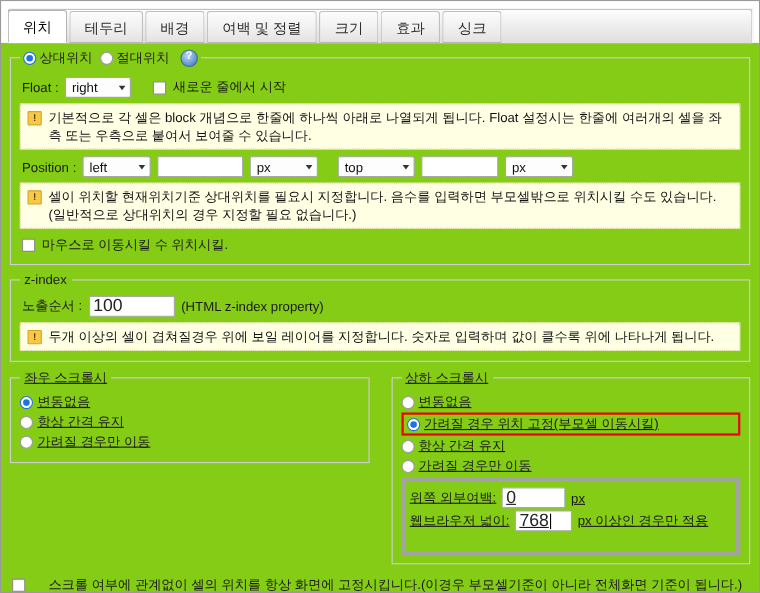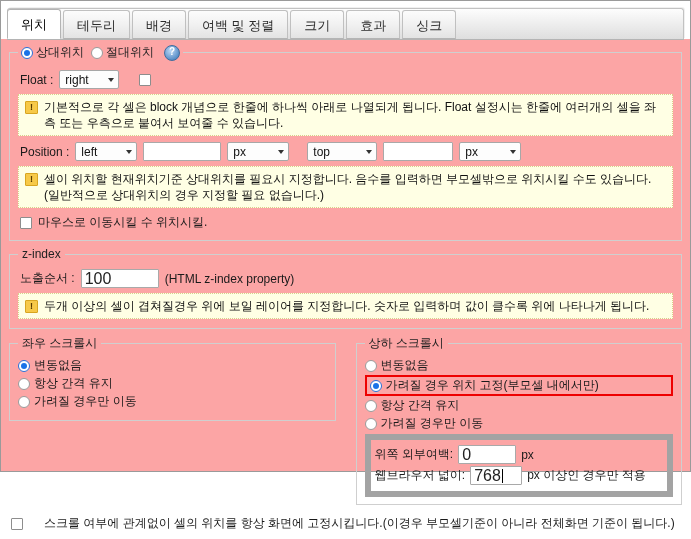--- a/index.html
+++ b/index.html
@@ -2,22 +2,22 @@
 <html><head>
 <meta charset="utf-8">
 <style>
   html,body{margin:0;padding:0;}
   body{
     width:691px;height:539px;overflow:hidden;
     background:#ffffff;
     font-family:"Liberation Sans","DejaVu Sans",sans-serif;
     font-size:12px;color:#1a1a1a;
   }
-  .app{position:relative;width:691px;height:472px;box-sizing:border-box;
-       border:1px solid #9a9a9a;background:#fca5a5;}
+  .app{position:relative;width:691px;height:539px;box-sizing:border-box;
+       border:1px solid #9a9a9a;background:#84cc16;}
 
   
   .tabbar{position:relative;height:38px;padding:6px 6px 0 6px;box-sizing:border-box;
           background:#ffffff;}
   .tabstrip{position:relative;display:flex;align-items:flex-end;height:32px;
             border-bottom:1px solid #b4b4b4;}
   .tabfill{position:absolute;left:0;right:0;bottom:0;height:30px;
            border:1px solid #c2c2c2;border-bottom:none;border-radius:3px 3px 0 0;
            background:linear-gradient(to bottom,#fdfdfd 0%,#efefef 45%,#dedede 100%);
            box-shadow:1px -1px 0 rgba(0,0,0,.06);}
@@ -81,26 +81,26 @@
         border:1px solid #d8a520;color:#5a3c00;font-size:9px;line-height:10px;
         text-align:center;font-weight:bold;border-radius:1px;}
 
   
   .help{display:inline-block;width:14px;height:14px;border-radius:50%;
         background:radial-gradient(circle at 40% 35%,#bcd8f5,#5a8fc8 70%,#3f6d9e);
         border:1px solid #3f6d9e;color:#fff;font-size:10px;line-height:12px;
         text-align:center;font-weight:bold;vertical-align:-3px;}
 
   
-  .cols{display:flex;gap:20px;align-items:flex-start;}
+  .cols{display:flex;gap:20px;align-items:flex-start;text-decoration:underline;}
   .cols > fieldset{flex:1 1 0;min-width:0;margin-bottom:4px;}
 
   .hl{position:relative;border:2px solid #ee0000;box-sizing:border-box;padding:0 3px;}
-  .hl-block{position:relative;border:6px solid #a3a3a3;box-sizing:border-box;
-            padding:3px 4px 4px 4px;margin-top:2px;}
+  .hl-block{position:relative;border:4px solid #a3a3a3;box-sizing:border-box;
+            padding:3px 4px 16px 4px;margin-top:2px;}
   .subrow{display:flex;align-items:center;gap:5px;margin:2px 0;white-space:nowrap;
           font-size:12px;}
   .bottomline{display:flex;align-items:center;gap:21px;margin:6px 2px 5px 2px;
               font-size:12px;white-space:nowrap;}
   .clipbox{overflow:hidden;}
 </style>
 </head>
 <body>
 
 <div class="app">
@@ -129,20 +129,21 @@
           <span>절대위치</span>
           <span class="help" style="margin-left:7px;">?</span>
         </span>
       </legend>
 
       <div class="row">
         <span class="lbl">Float :</span>
         <span class="sel w60">right</span>
         <span style="width:8px;"></span>
         <span class="check"></span>
+        <span class="lbl">새로운 줄에서 시작</span>
       </div>
 
       <div class="notice">
         <span class="bang">!</span>
         <span>기본적으로 각 셀은 block 개념으로 한줄에 하나씩 아래로 나열되게 됩니다. Float 설정시는 한줄에 여러개의 셀을 좌측 또는 우측으로 붙여서 보여줄 수 있습니다.</span>
       </div>
 
       <div class="row">
         <span class="lbl">Position :</span>
         <span class="sel w62">left</span>
@@ -197,21 +198,21 @@
       </fieldset>
 
       <fieldset>
         <legend>상하 스크롤시</legend>
         <div class="opt">
           <span class="radio"></span>
           <span>변동없음</span>
         </div>
         <div class="opt hl">
           <span class="radio on"></span>
-          <span>가려질 경우 위치 고정(부모셀 내에서만)</span>
+          <span>가려질 경우 위치 고정(부모셀 이동시킬)</span>
         </div>
         <div class="opt">
           <span class="radio"></span>
           <span>항상 간격 유지</span>
         </div>
         <div class="opt">
           <span class="radio"></span>
           <span>가려질 경우만 이동</span>
         </div>
 

